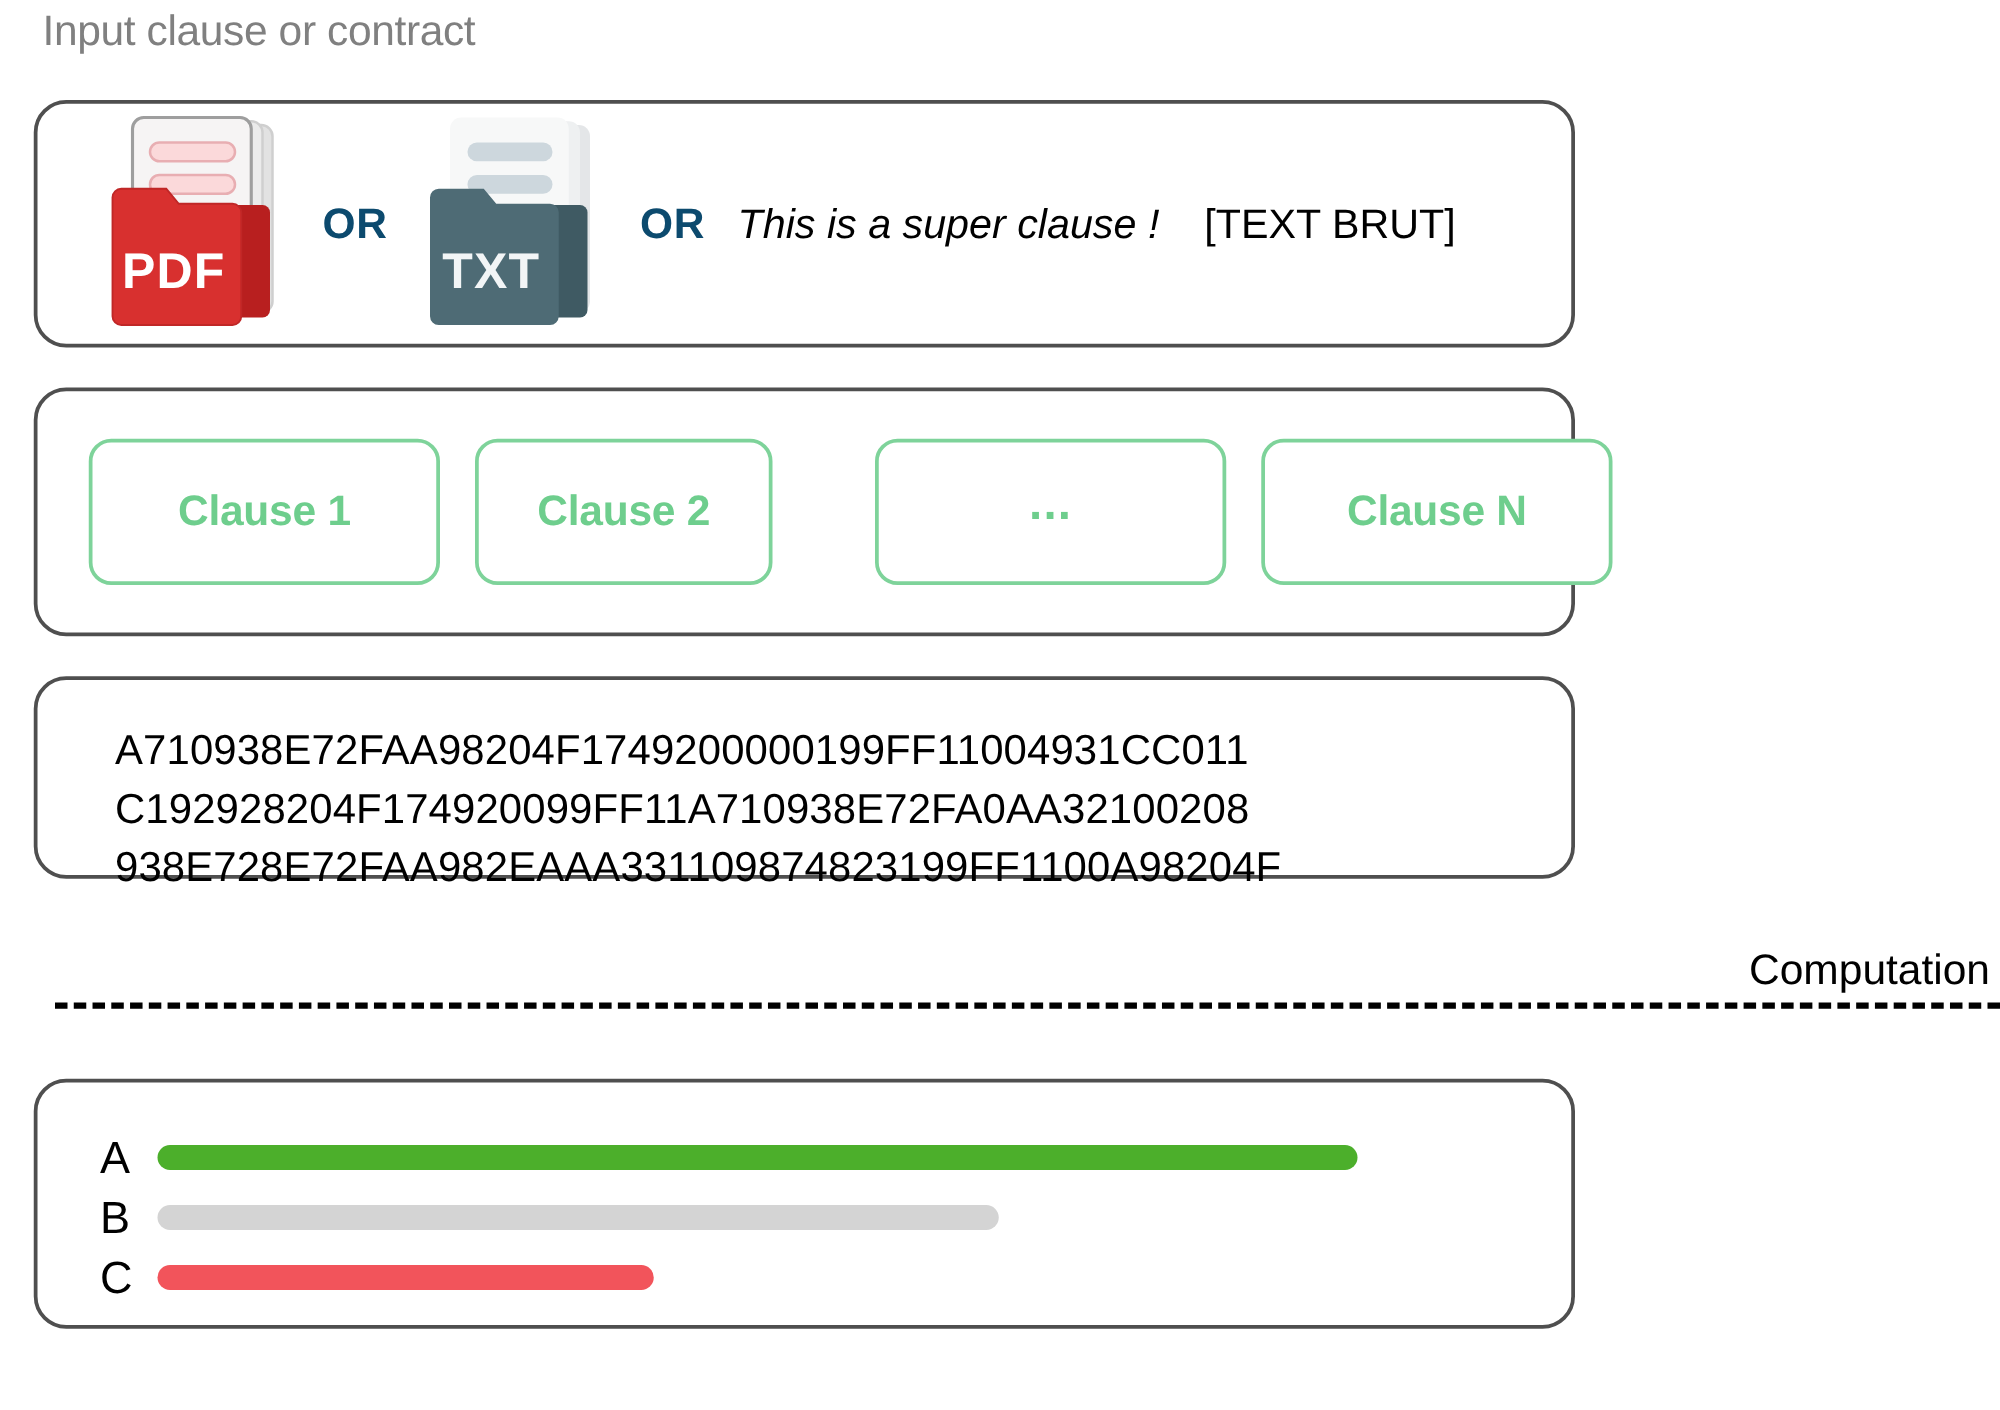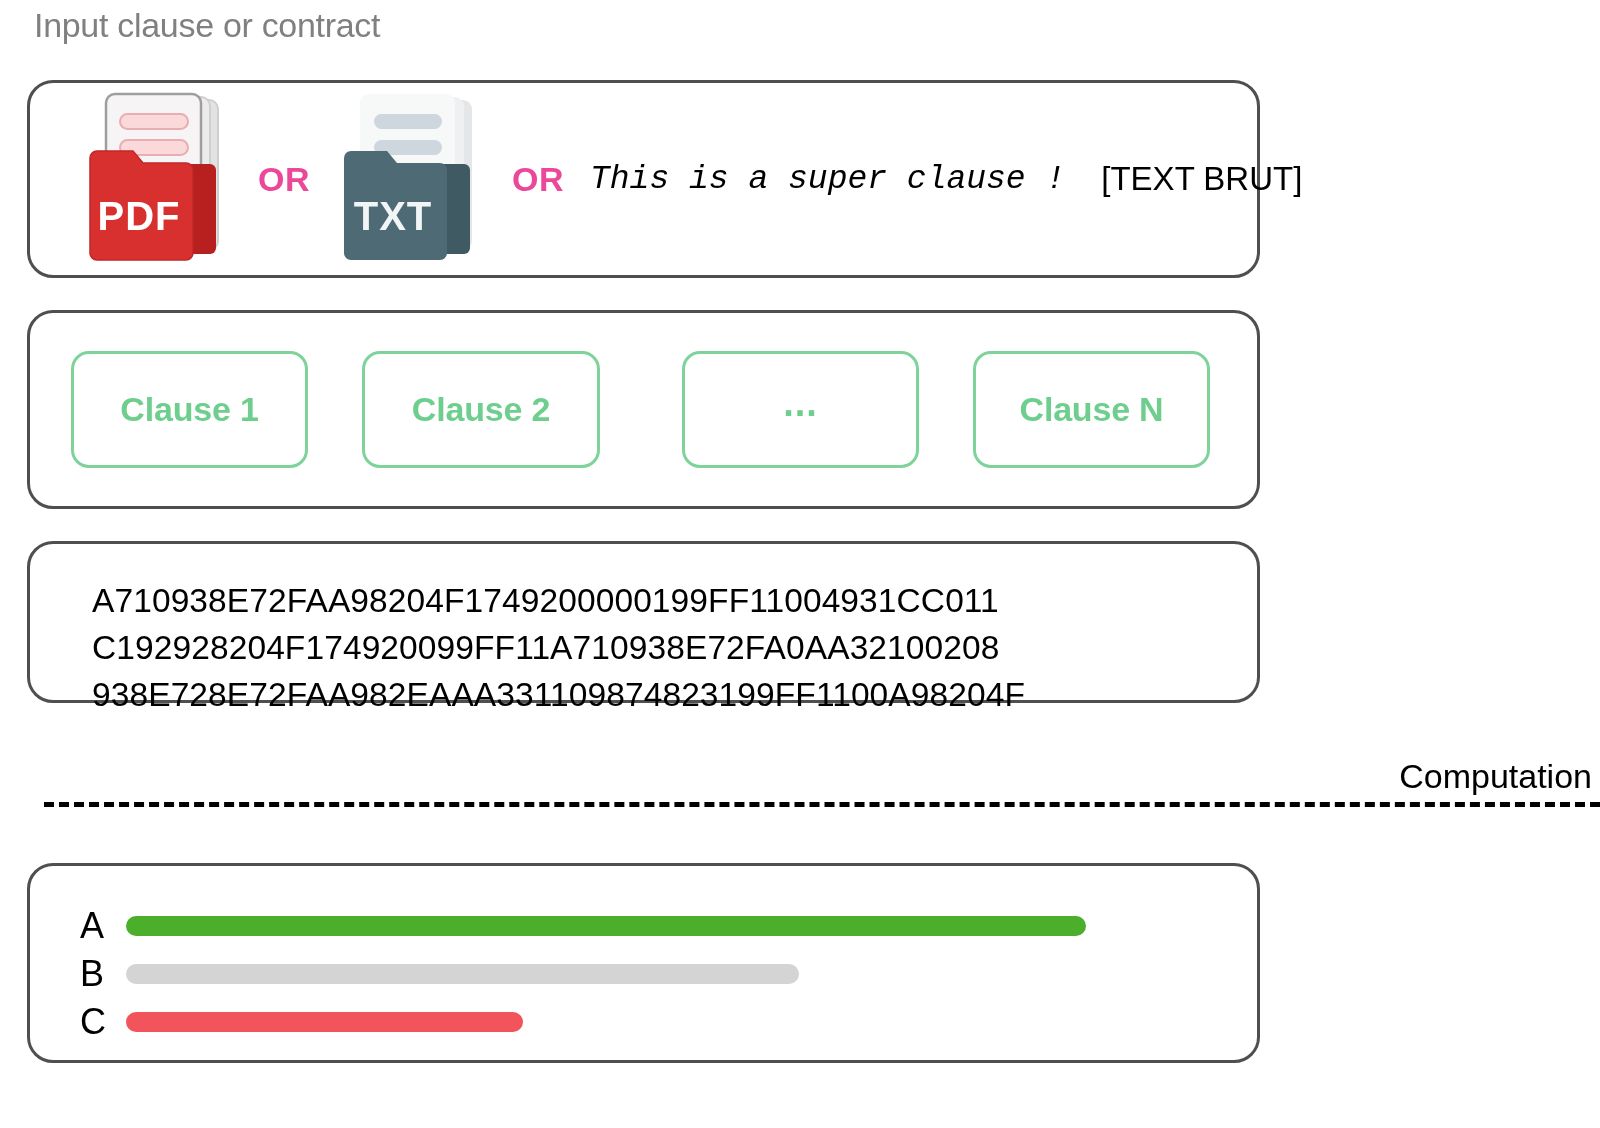--- a/index.html
+++ b/index.html
@@ -55,31 +55,30 @@
     width: 100%;
     height: 100%;
     display: flex;
     align-items: center;
     padding-left: 38px;
     box-sizing: border-box;
   }
   .or-word {
     font-size: 34px;
     font-weight: bold;
-    color: #ec4899;
+    color: #0c4a6e;
     margin: 0 26px;
     letter-spacing: 0.5px;
   }
   .free-text {
     font-size: 33px;
     font-style: italic;
     font-weight: 500;
     color: #000000;
     white-space: nowrap;
-    font-family: Liberation Mono, monospace;
   }
   .brut-tag {
     font-size: 33px;
     font-weight: normal;
     color: #000000;
     margin-left: 36px;
     white-space: nowrap;
   }
 
   
@@ -104,29 +103,29 @@
     width: 100%;
     height: 100%;
     display: flex;
     align-items: center;
     gap: 0px;
     padding-left: 41px;
     box-sizing: border-box;
   }
   .clause-chip {
     box-sizing: border-box;
-    width: 237px;
+    width: 281px;
     height: 117px;
     border: 3px solid #7ed39a;
     border-radius: 18px;
     background: #ffffff;
     display: flex;
     align-items: center;
     justify-content: center;
-    margin-right: 54px;
+    margin-right: 28px;
     flex: none;
   }
   .clause-chip.wide { width: 238px; margin-right: 82px; }
   .clause-chip .chip-label {
     font-size: 34px;
     font-weight: bold;
     color: #6ece8d;
     letter-spacing: -0.2px;
   }
   .clause-chip .chip-label.dots {

